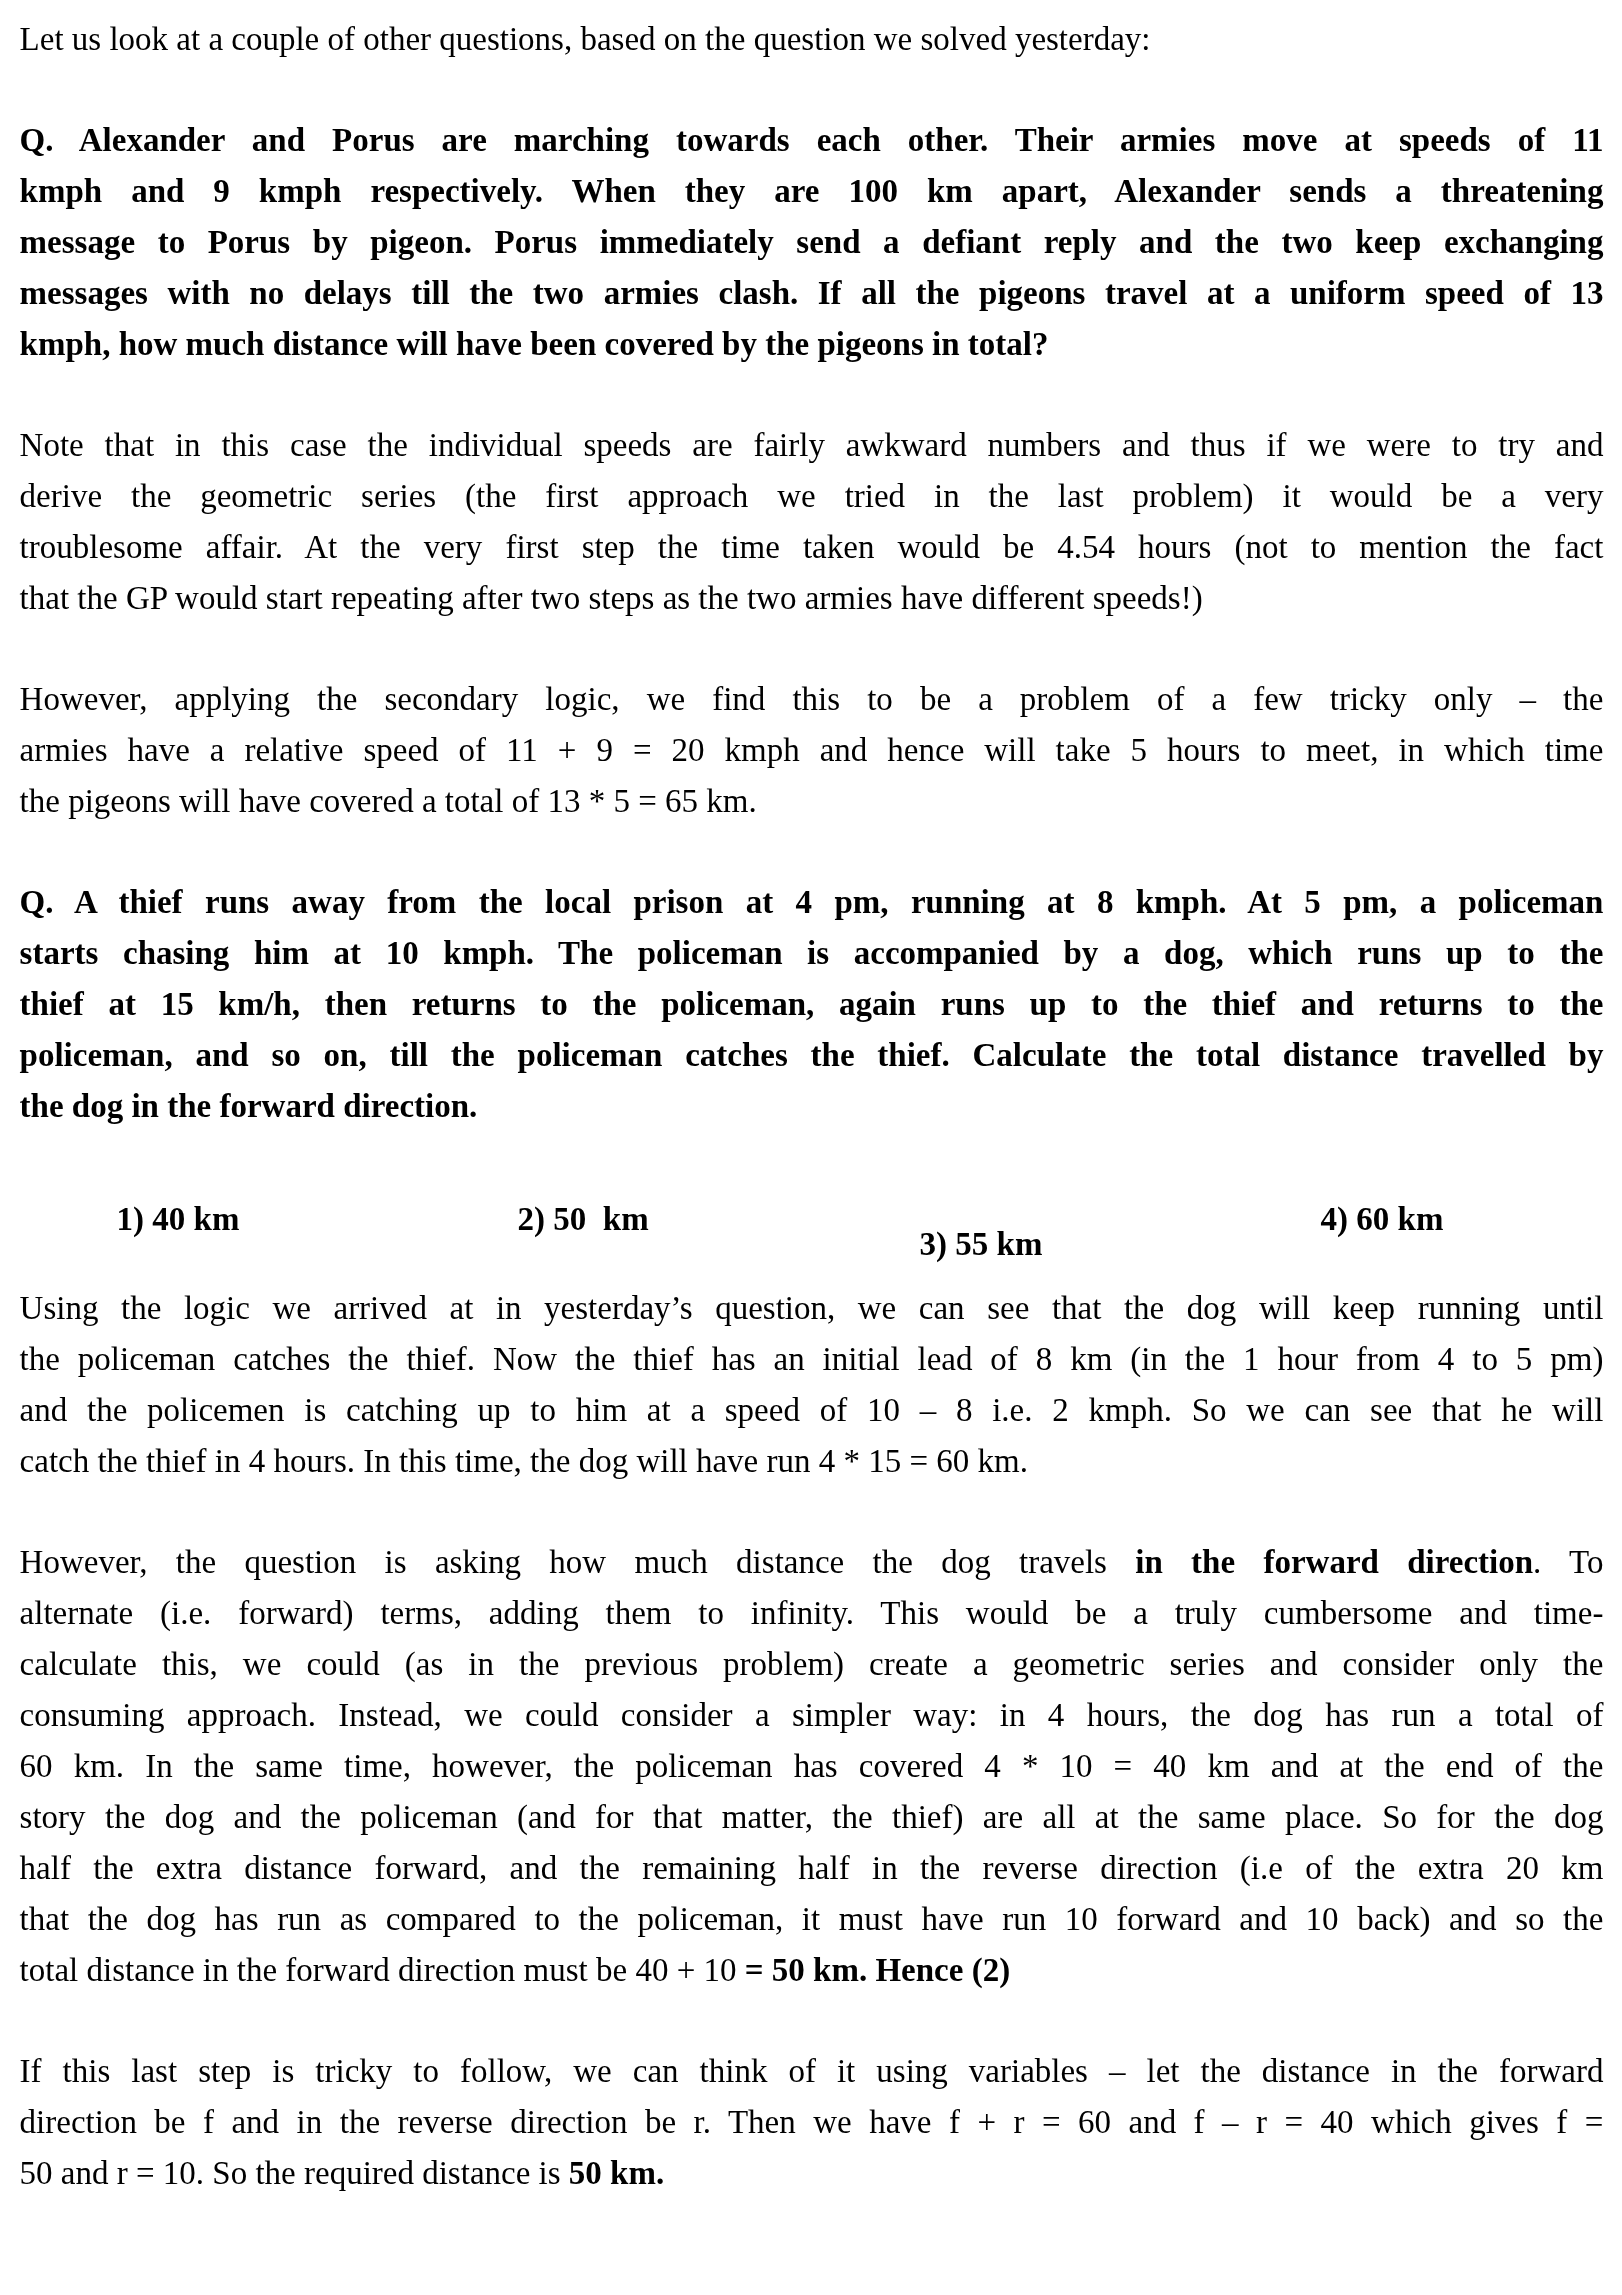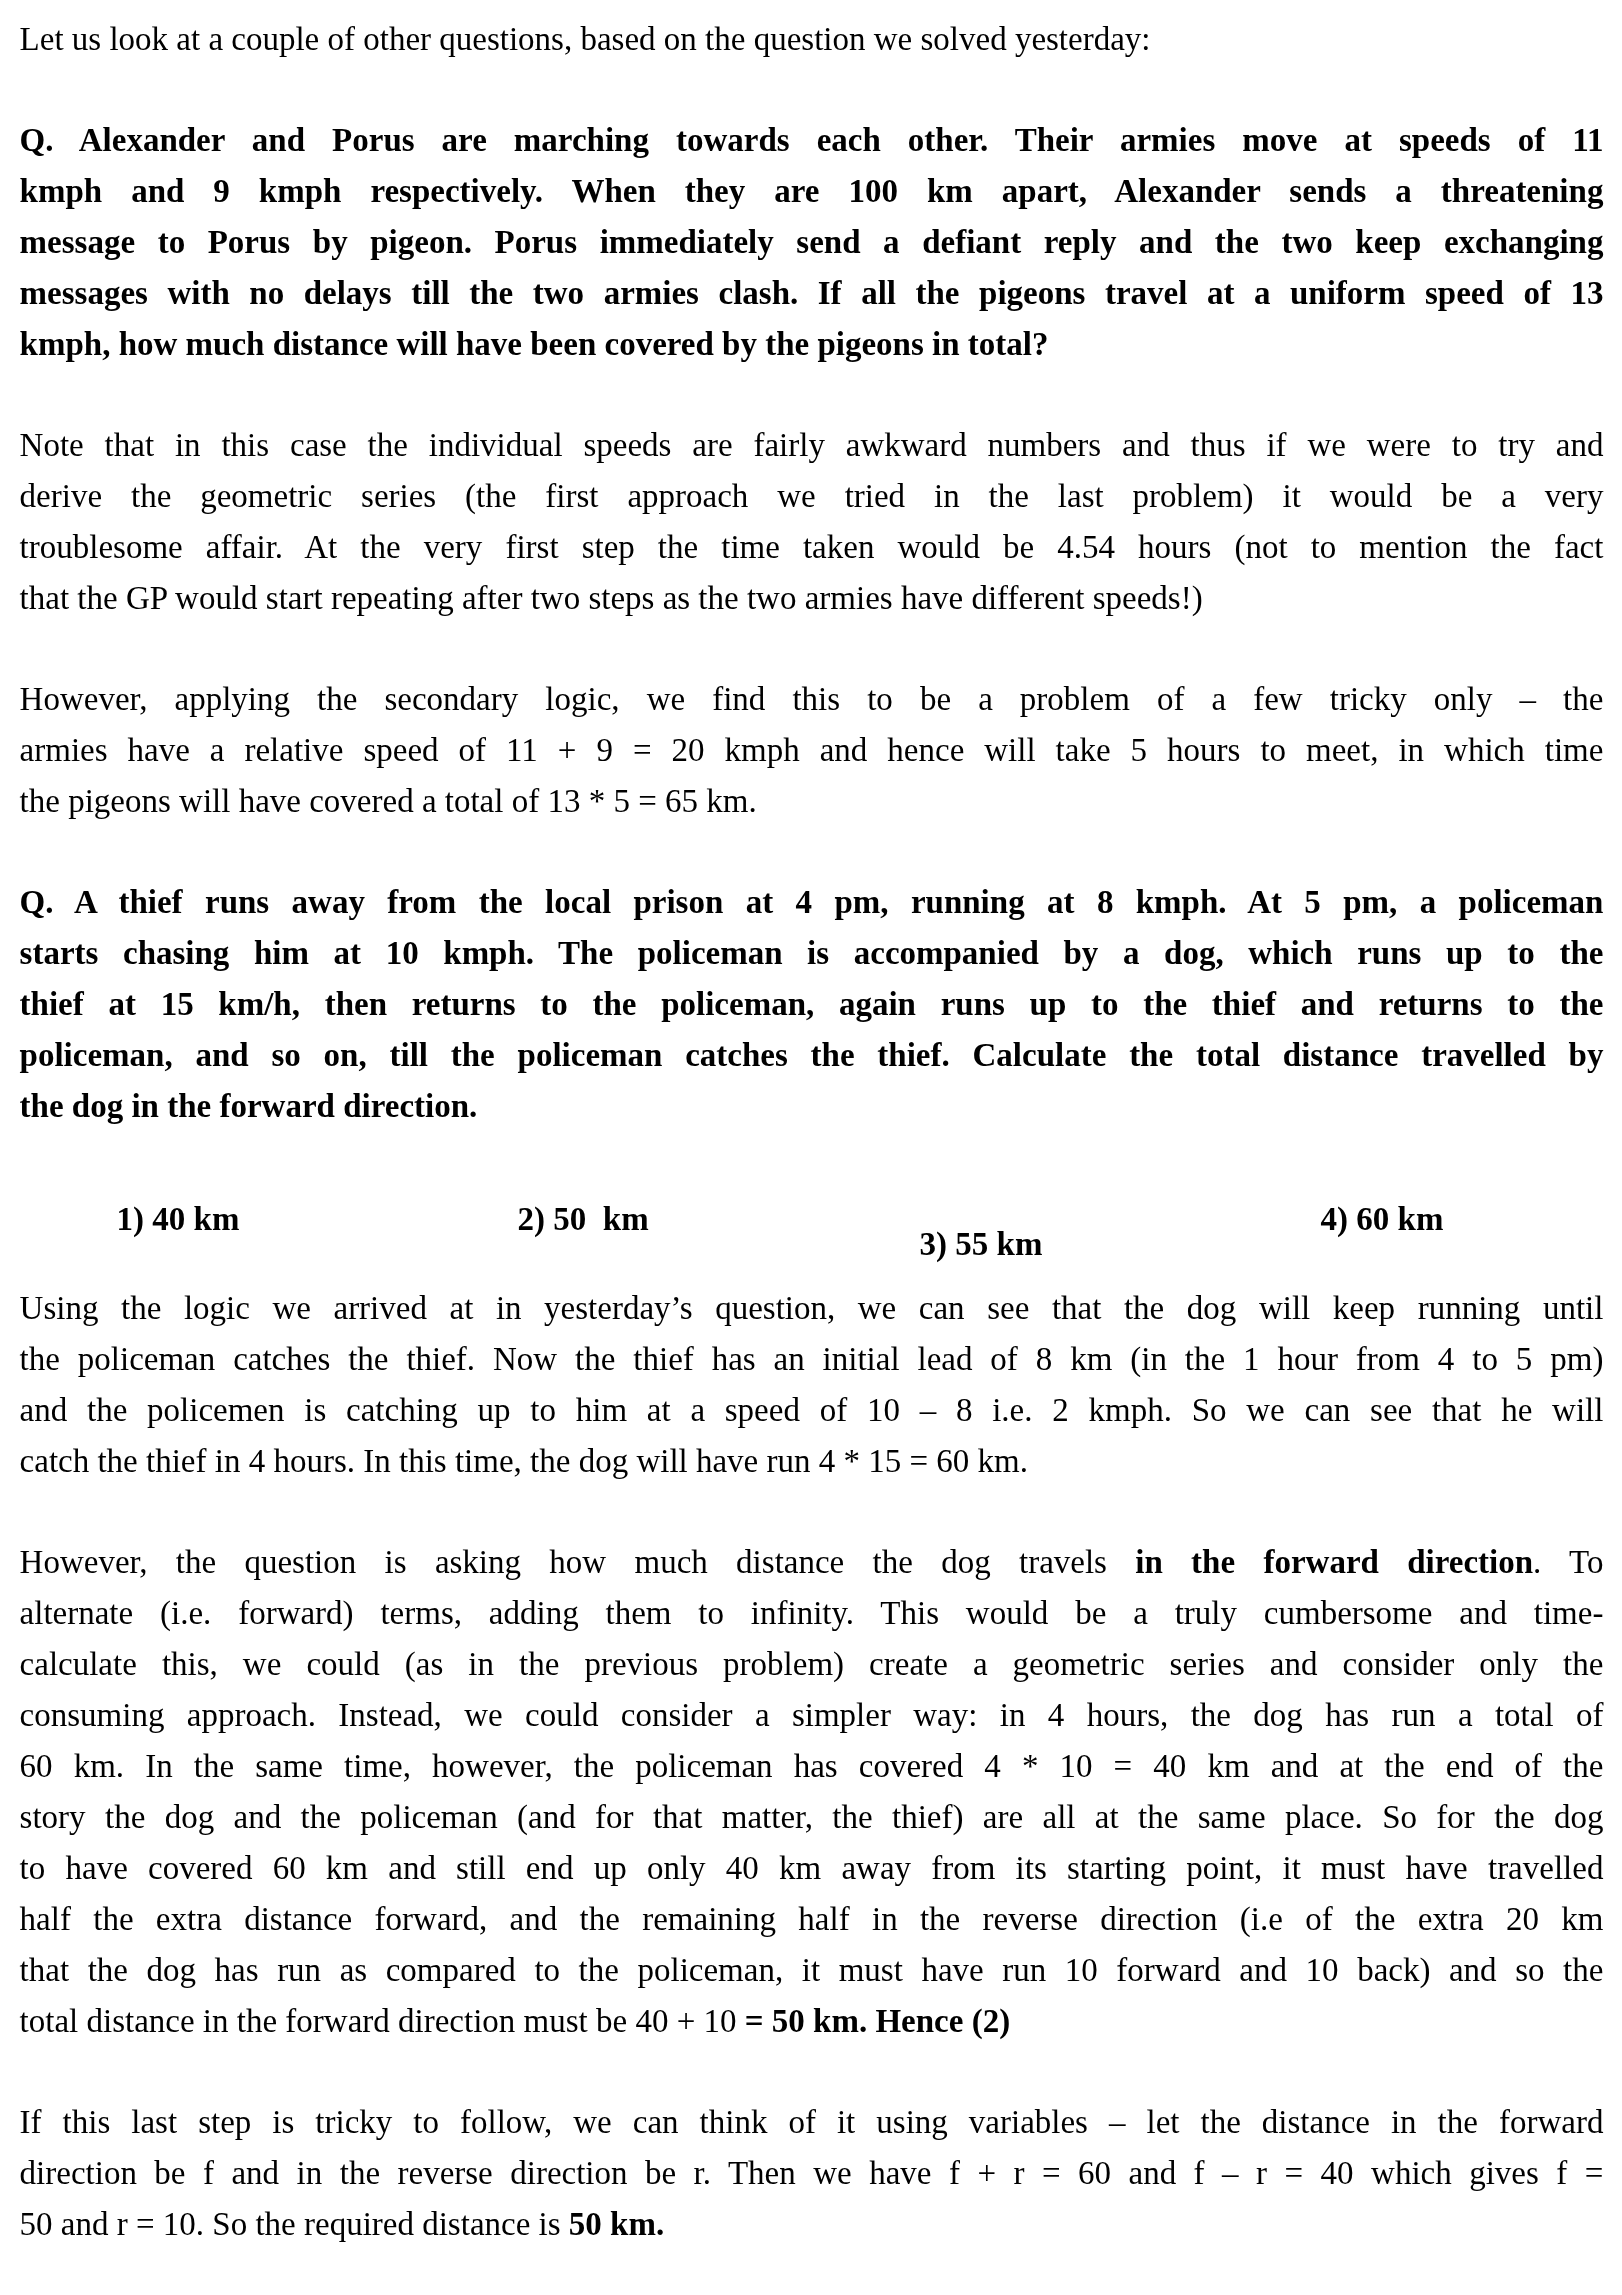--- a/index.html
+++ b/index.html
@@ -96,21 +96,20 @@
       <span class="line"><span>and the policemen is catching up to him at a speed of 10 – 8 i.e. 2 kmph. So we can see that he will</span></span>
       <span class="line last"><span>catch the thief in 4 hours. In this time, the dog will have run 4 * 15 = 60 km.</span></span>
     </p>
     <p class="para">
       <span class="line"><span>However, the question is asking how much distance the dog travels </span><b>in the forward direction</b><span>. To</span></span>
       <span class="line"><span>alternate (i.e. forward) terms, adding them to infinity. This would be a truly cumbersome and time-</span></span>
       <span class="line"><span>calculate this, we could (as in the previous problem) create a geometric series and consider only the</span></span>
       <span class="line"><span>consuming approach. Instead, we could consider a simpler way: in 4 hours, the dog has run a total of</span></span>
       <span class="line"><span>60 km. In the same time, however, the policeman has covered 4 * 10 = 40 km and at the end of the</span></span>
       <span class="line"><span>story the dog and the policeman (and for that matter, the thief) are all at the same place. So for the dog</span></span>
-      <span class="line"><span>to have covered 60 km and still end up only 40 km away from its starting point, it must have travelled</span></span>
       <span class="line"><span>half the extra distance forward, and the remaining half in the reverse direction (i.e of the extra 20 km</span></span>
       <span class="line"><span>that the dog has run as compared to the policeman, it must have run 10 forward and 10 back) and so the</span></span>
       <span class="line last"><span>total distance in the forward direction must be 40 + 10 </span><b>= 50 km. Hence (2)</b></span>
     </p>
     <p class="para">
       <span class="line"><span>If this last step is tricky to follow, we can think of it using variables – let the distance in the forward</span></span>
       <span class="line"><span>direction be f and in the reverse direction be r. Then we have f + r = 60 and f – r = 40 which gives f =</span></span>
       <span class="line last"><span>50 and r = 10.  So the required distance is </span><b>50 km.</b></span>
     </p>
   </div>

